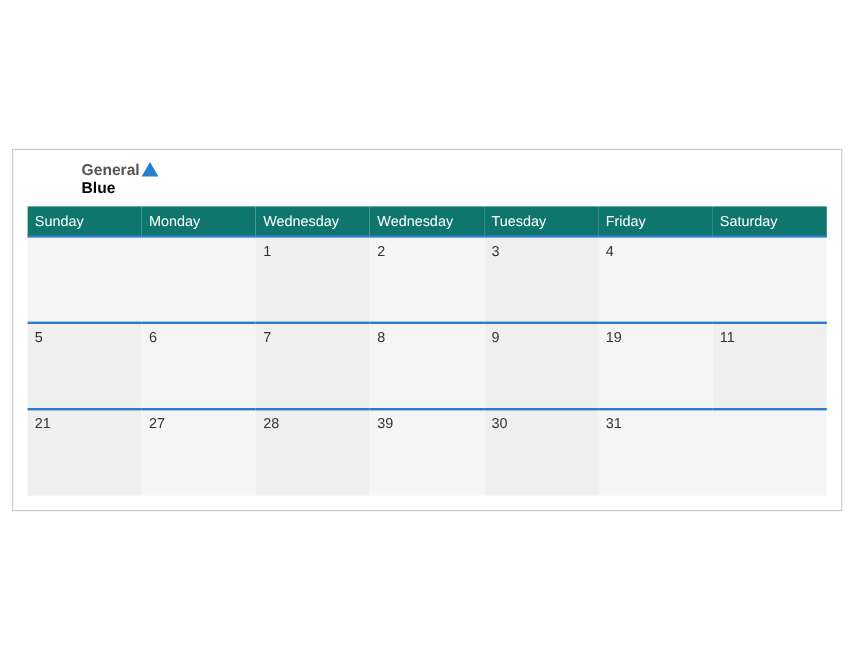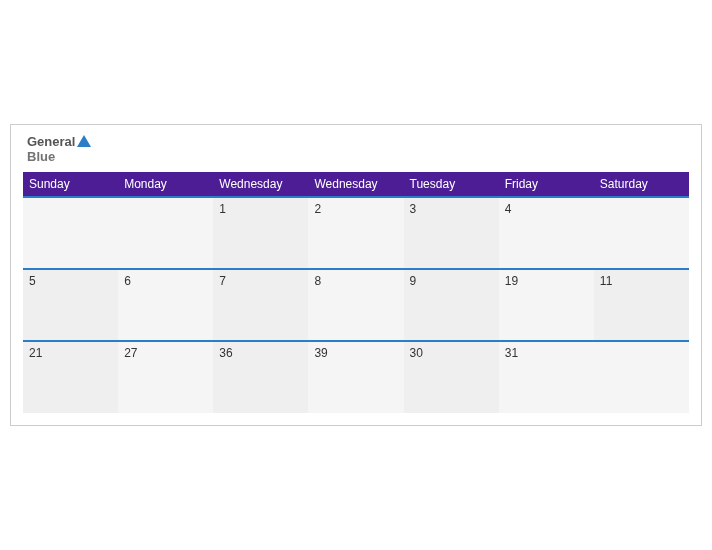--- a/index.html
+++ b/index.html
@@ -17,34 +17,35 @@
       background: #fff;
       border: 1px solid #ccc;
       padding: 10px 12px 12px;
     }
     .calendar-header {
       display: flex;
       align-items: center;
       justify-content: space-between;
       margin-bottom: 8px;
       padding: 0 4px;
+      margin-left: 41px;
     }
     .logo {
       display: flex;
       align-items: center;
       gap: 2px;
     }
     .logo-general {
       font-size: 13px;
       color: #555;
       font-weight: bold;
     }
     .logo-blue {
       font-size: 13px;
-      color: #737373;
+      color: #000000;
       font-weight: bold;
     }
     .logo-triangle {
       width: 0;
       height: 0;
       border-left: 7px solid transparent;
       border-right: 7px solid transparent;
       border-bottom: 12px solid #2a7dc9;
       margin-left: 2px;
       margin-bottom: 2px;
@@ -60,21 +61,21 @@
       font-size: 14px;
       color: #444;
       min-width: 80px;
       text-align: right;
     }
     .calendar-grid {
       width: 100%;
       border-collapse: collapse;
     }
     .calendar-grid thead tr {
-      background-color: #4c1d95;
+      background-color: #0f766e;
       margin-top: 48px;
     }
     .calendar-grid thead th {
       color: #fff;
       font-size: 12px;
       font-weight: normal;
       padding: 5px 6px;
       text-align: left;
       width: calc(100% / 7);
     }
@@ -184,21 +185,21 @@
           </td>
         </tr>
         <tr>
           <td>
             <span class="day-number">21</span>
           </td>
           <td>
             <span class="day-number">27</span>
           </td>
           <td>
-            <span class="day-number">36</span>
+            <span class="day-number">28</span>
           </td>
           <td>
             <span class="day-number">39</span>
           </td>
           <td>
             <span class="day-number">30</span>
           </td>
           <td>
             <span class="day-number">31</span>
           </td>

